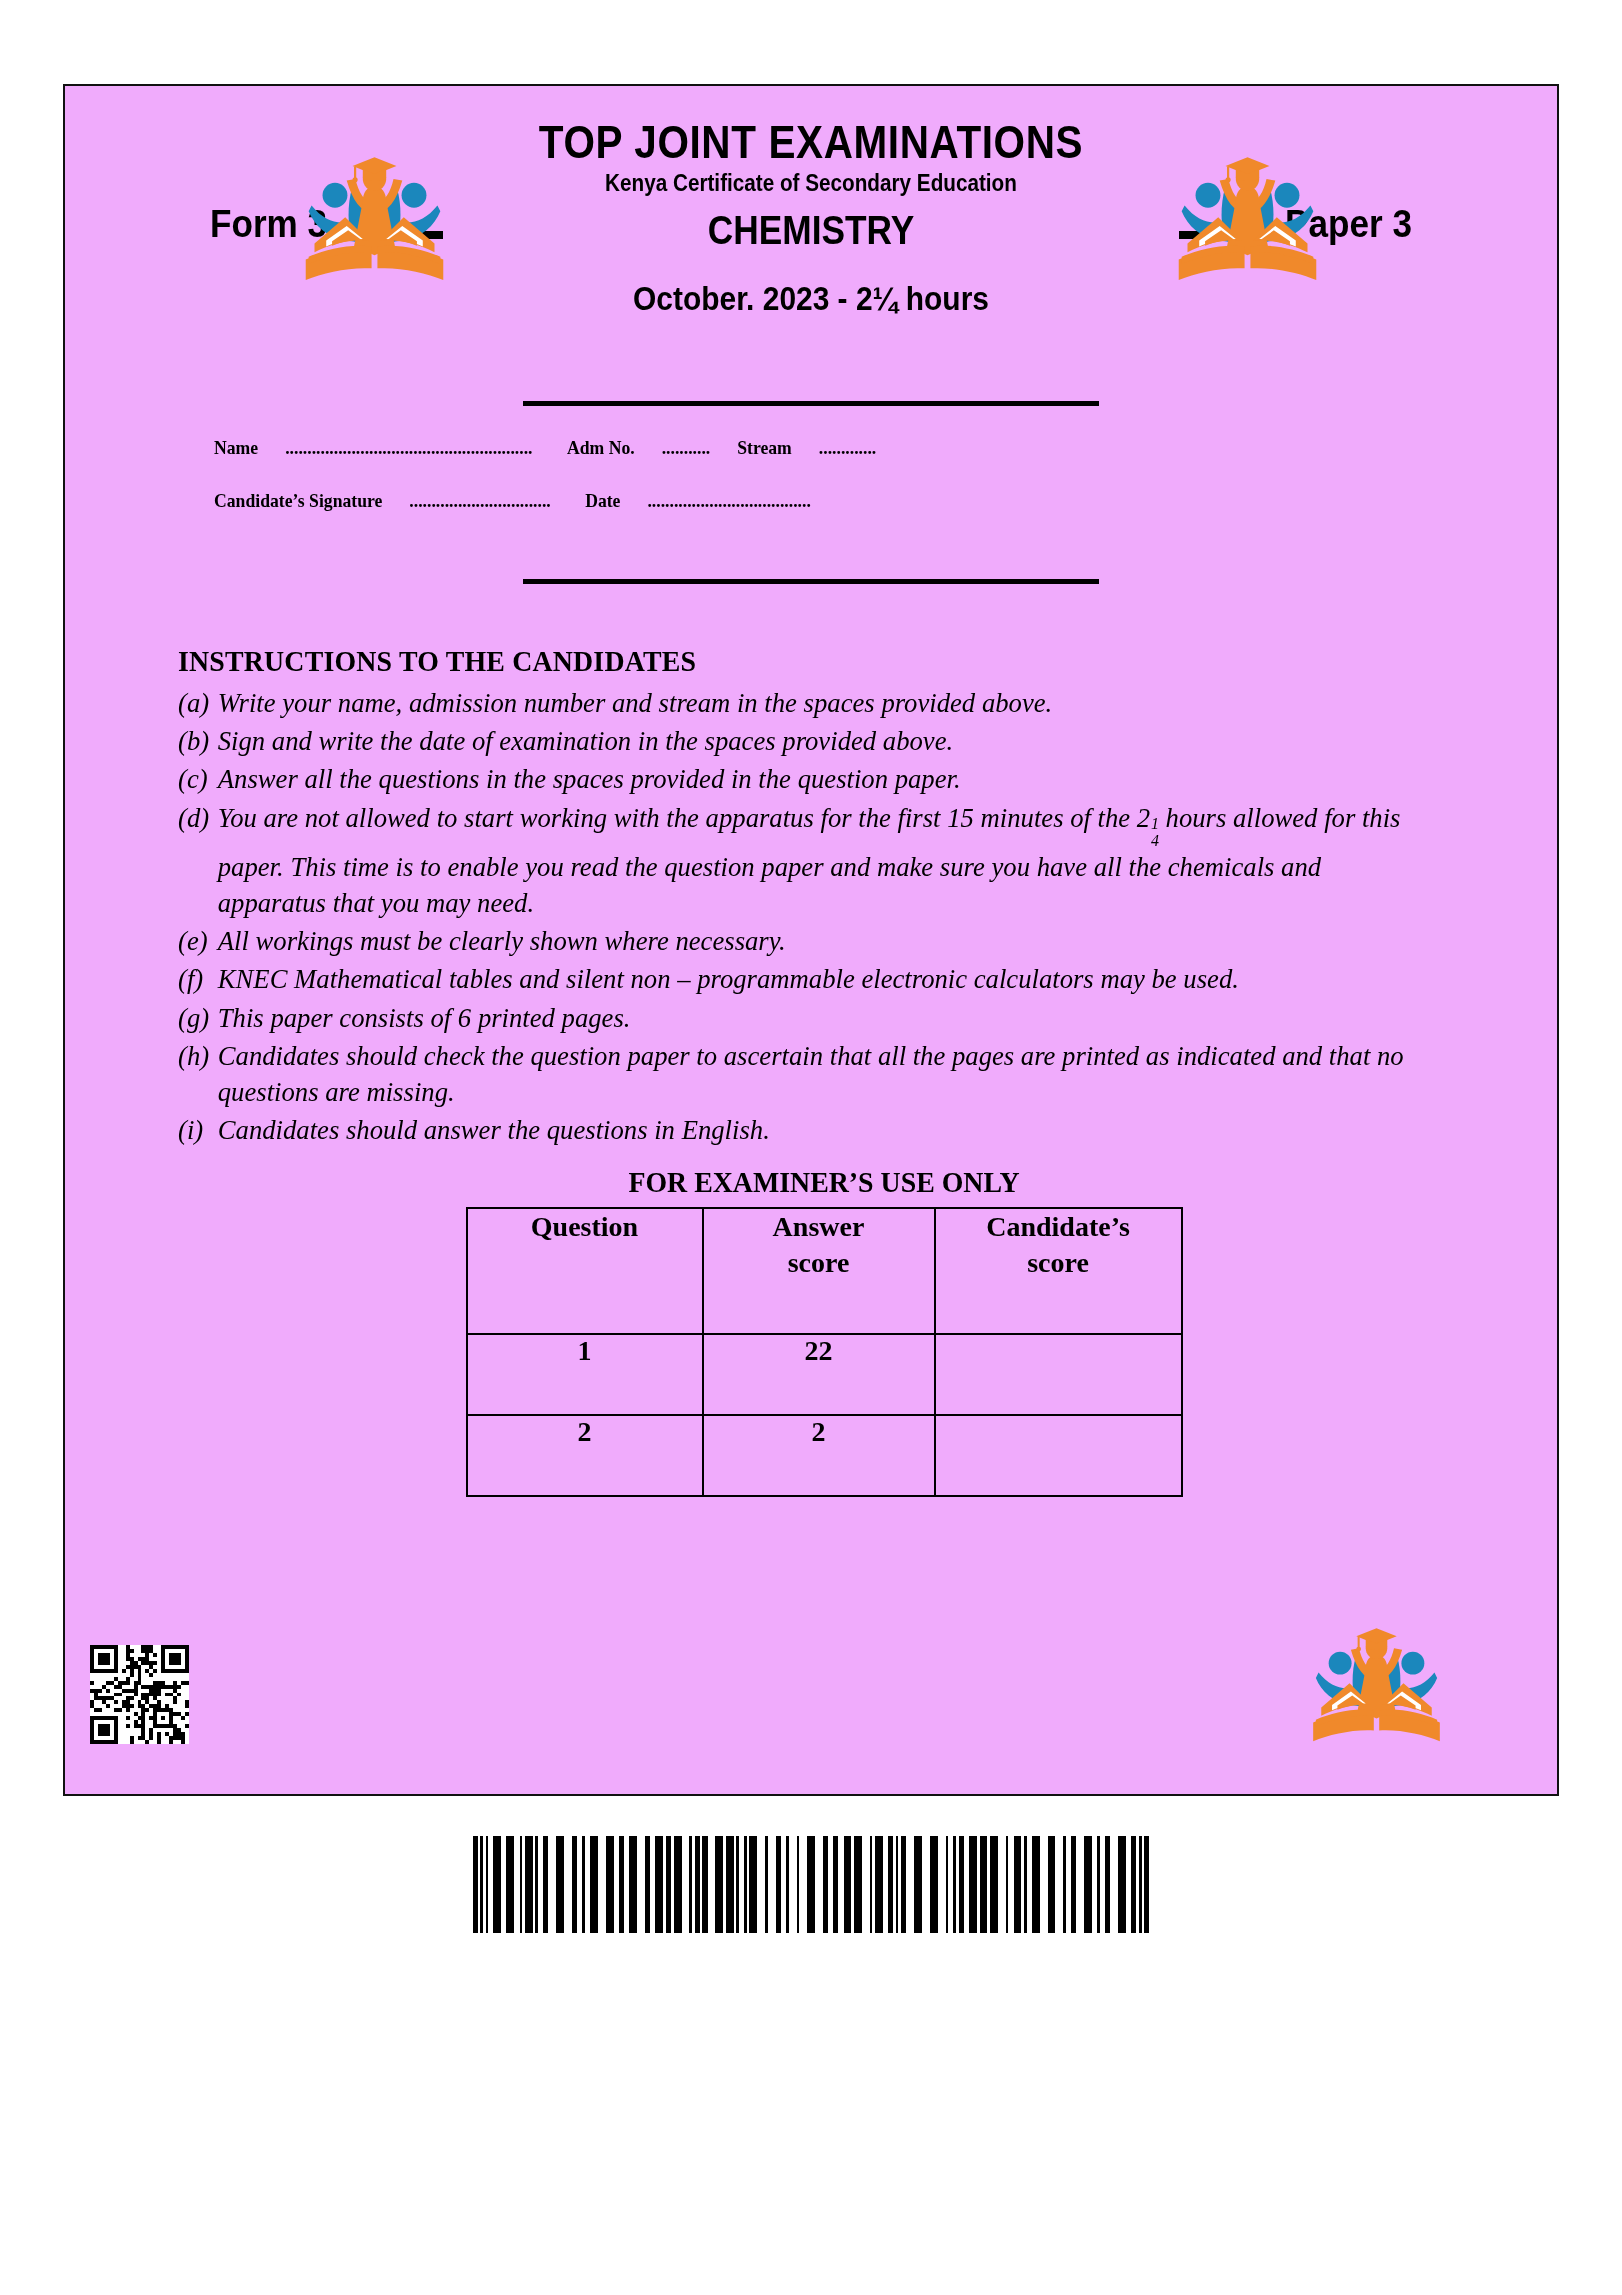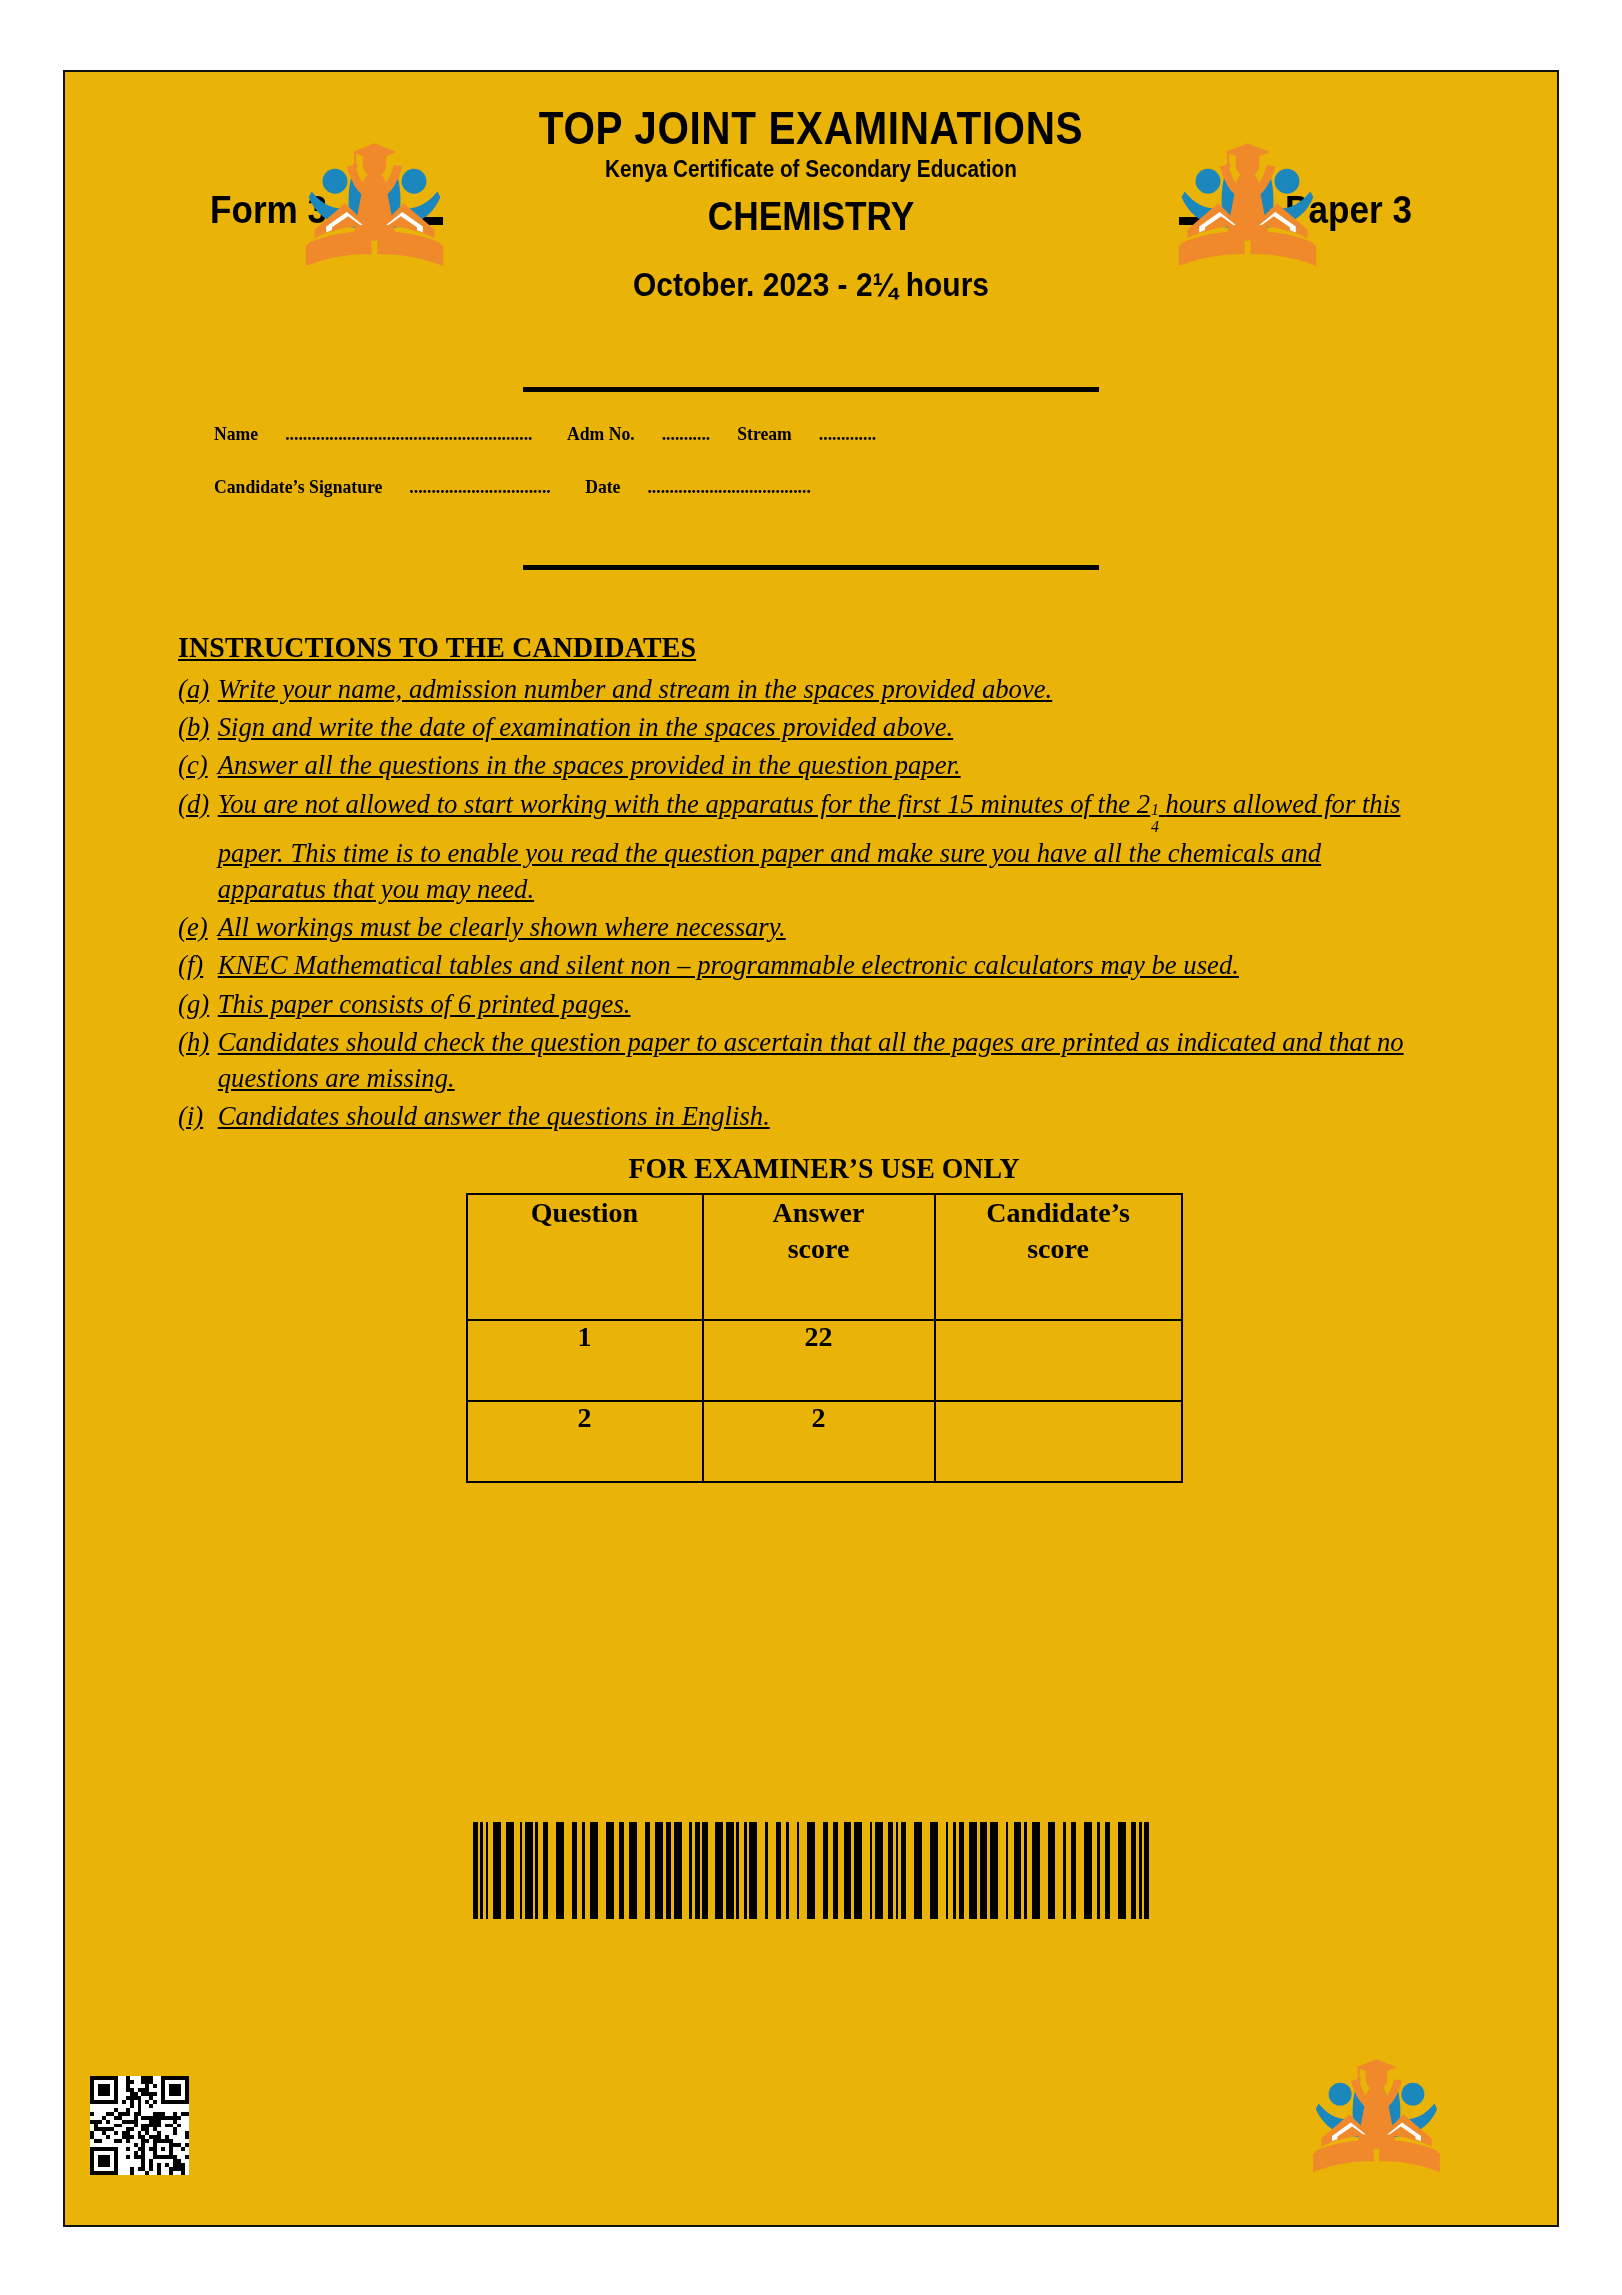--- a/index.html
+++ b/index.html
@@ -13,26 +13,26 @@
     font-family: "Liberation Serif", "DejaVu Serif", serif;
     color: #000000;
     position: relative;
     overflow: hidden;
   }
 
   
   #page-frame {
     position: absolute;
     left: 63px;
-    top: 70px;
+    top: 84px;
     width: 1496px;
-    height: 2157px;
+    height: 1712px;
     border: 2px solid #111;
     box-sizing: border-box;
-    background: #eab308;
+    background: #f0abfc;
   }
 
   .inner {
     position: absolute;
     inset: 0;
   }
 
   
   #masthead {
     position: absolute;
@@ -161,21 +161,20 @@
   .fld { display: inline-block; }
   .gap-sm { display: inline-block; width: 29px; }
   .gap-md { display: inline-block; width: 37px; }
 
   
   #instructions {
     position: absolute;
     left: 113px;
     right: 85px;
     top: 559px;
-    text-decoration: underline;
   }
   .instr-heading {
     font-family: "Liberation Serif", "DejaVu Serif", serif;
     font-weight: bold;
     font-size: 29px;
     letter-spacing: 0.2px;
     margin-bottom: 6.5px;
     transform: scaleX(0.96);
     transform-origin: left top;
   }

